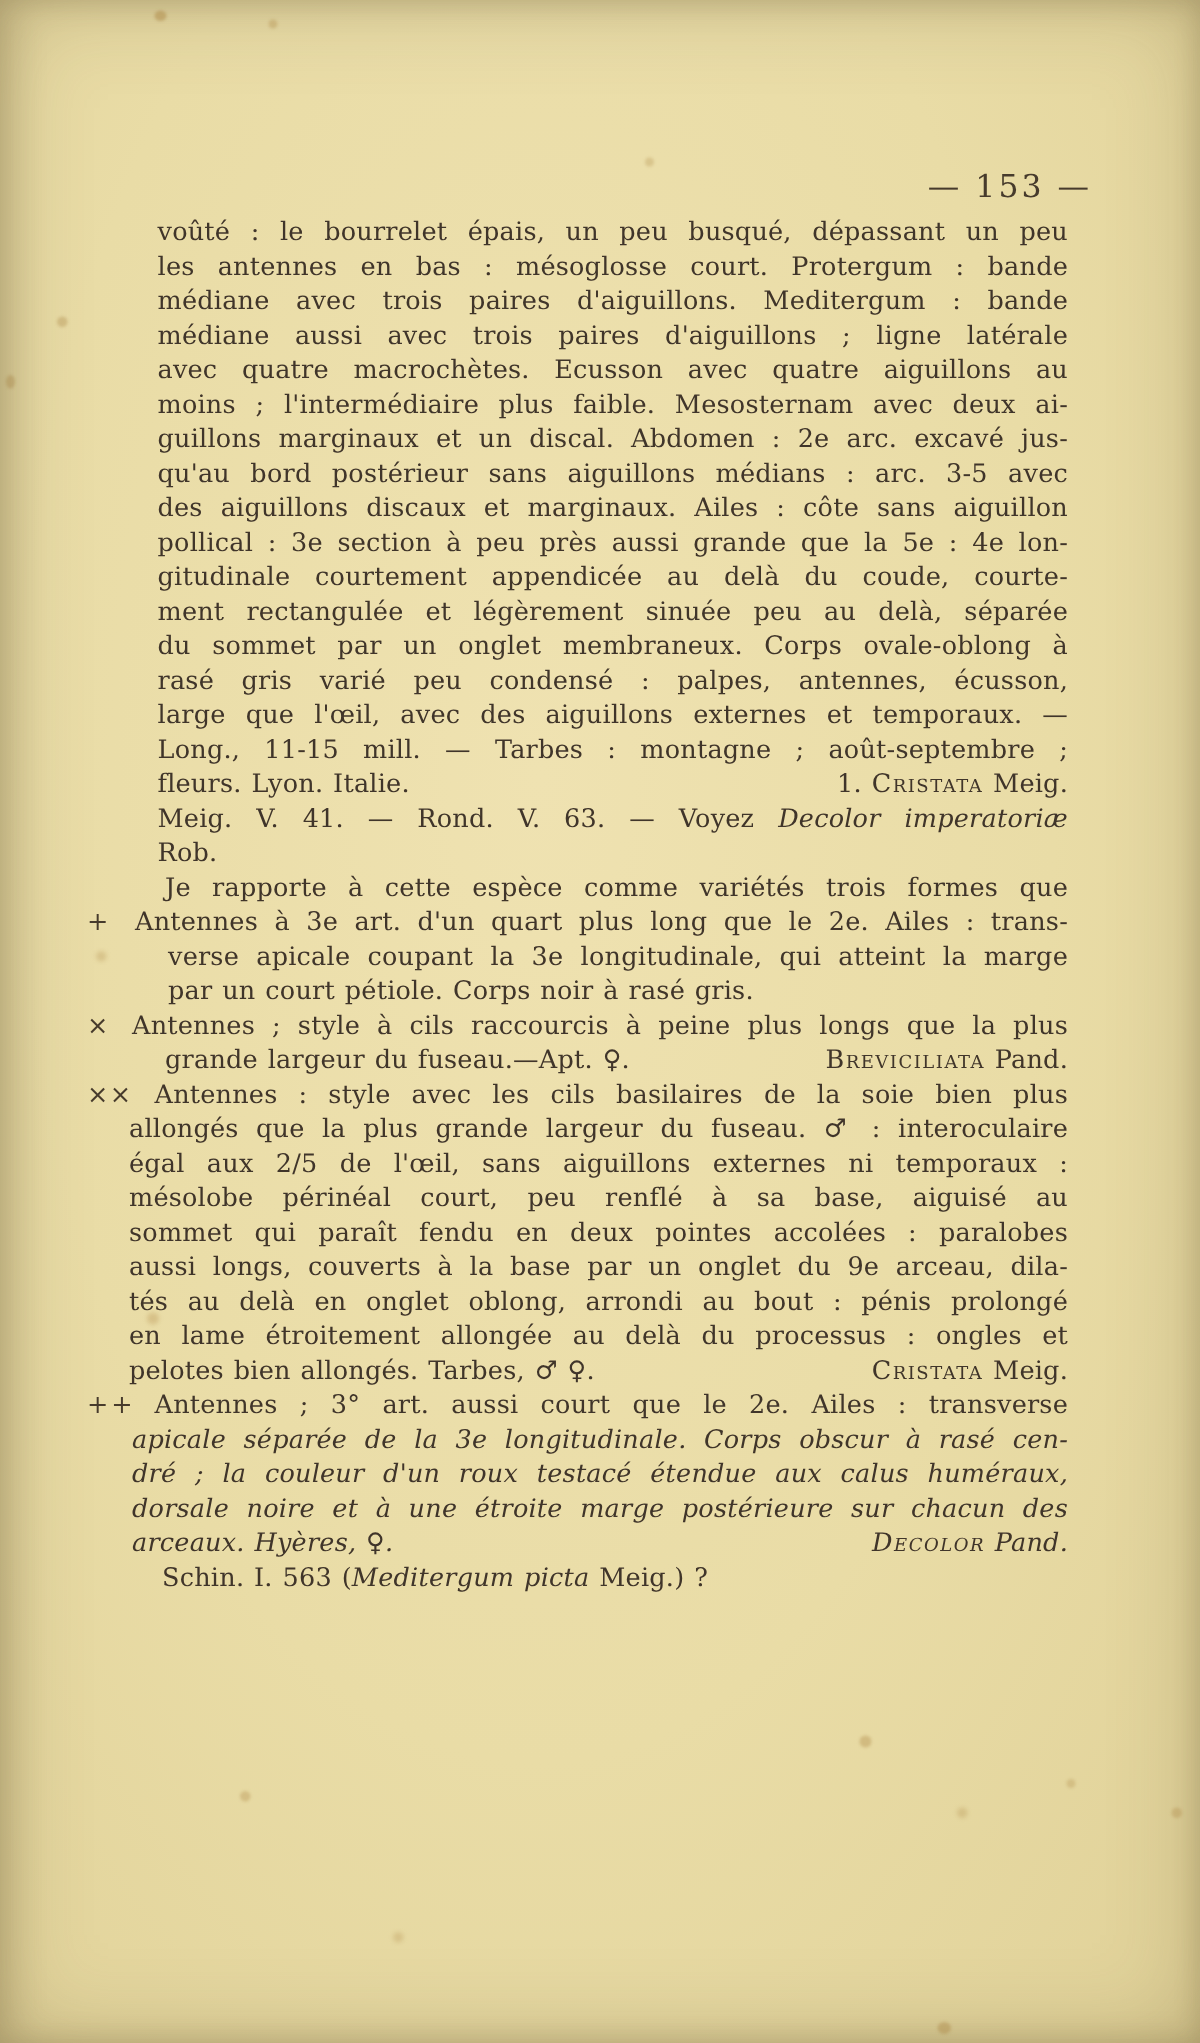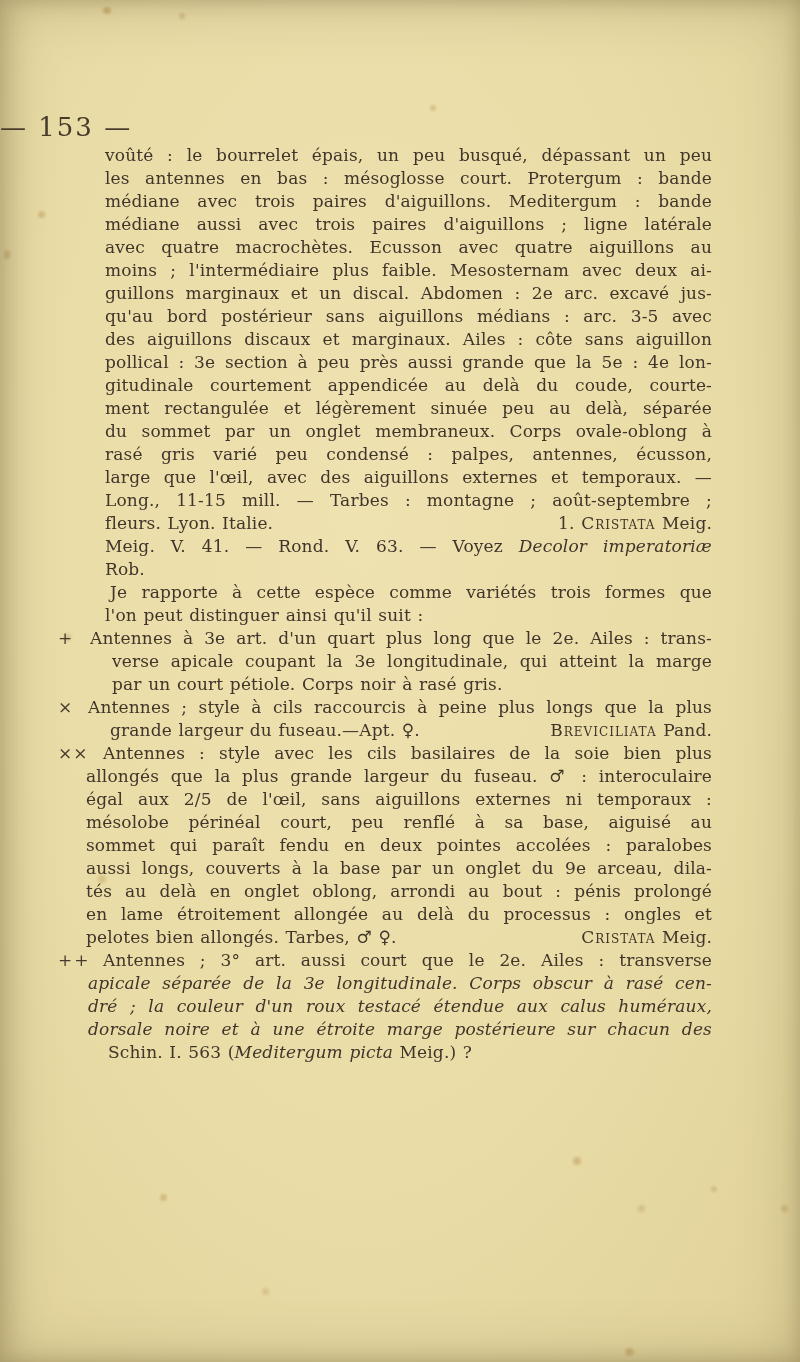--- a/index.html
+++ b/index.html
@@ -8,22 +8,22 @@
     font-family:"DejaVu Serif","Liberation Serif",serif;
     overflow:hidden;
   }
   .page{
     position:relative;width:800px;height:1362px;
     background:radial-gradient(ellipse at 45% 38%, #efe2b1 0%, #e9dca6 55%, #e0d198 100%);
     box-shadow:inset 0 0 60px rgba(110,92,52,.30), inset 10px 0 22px rgba(95,78,45,.18), inset -4px 0 14px rgba(110,92,52,.15);
     color:#40352a;
   }
   .pagenum{
-    position:absolute;top:112px;left:0;width:712px;
-    text-align:left;font-size:26px;letter-spacing:2px;color:#473b2c;
+    position:absolute;top:112px;left:16px;width:712px;
+    text-align:right;font-size:21px;letter-spacing:2px;color:#473b2c;
   }
   .content{
     position:absolute;left:58px;top:144px;width:654px;
     font-size:17px;letter-spacing:.15px;word-spacing:1px;
   }
   .line{
     line-height:23px;height:23px;
     text-align:justify;text-align-last:justify;
     white-space:normal;overflow:visible;
   }
@@ -89,21 +89,20 @@
 
     <div class="line flexline m">
       <span>fleurs. Lyon. Italie.</span>
       <span><span>1. </span><span class="sc">Cristata</span><span> Meig.</span></span>
     </div>
 
     <div class="line m"><span>Meig. V. 41. — Rond. V. 63. — Voyez </span><span class="it">Decolor imperatoriæ</span></div>
     <div class="line m end">Rob.</div>
 
     <div class="line ind">Je rapporte à cette espèce comme variétés trois formes que</div>
-    <div class="line m end">l'on peut distinguer ainsi qu'il suit :</div>
 
     <div>
       <div class="line"><span class="marker mk-plus">+</span><span>Antennes à 3e art. d'un quart plus long que le 2e. Ailes : trans-</span></div>
       <div>
           <div class="line c-plus">verse apicale coupant la 3e longitudinale, qui atteint la marge</div>
         </div>
       <div class="line c-plus end">par un court pétiole. Corps noir à rasé gris.</div>
     </div>
 
     <div>
@@ -131,18 +130,22 @@
       </div>
     </div>
 
     <div>
       <div class="line"><span class="marker mk-pp">++</span><span>Antennes ; 3° art. aussi court que le 2e. Ailes : transverse</span></div>
       <div>
           <div class="line c-pp">apicale séparée de la 3e longitudinale. Corps obscur à rasé cen-</div>
           <div class="line c-pp">dré ; la couleur d'un roux testacé étendue aux calus huméraux,</div>
           <div class="line c-pp">dorsale noire et à une étroite marge postérieure sur chacun des</div>
         </div>
+      <div class="line flexline c-pp">
+        <span>arceaux. Hyères, ♀.</span>
+        <span><span class="sc">Decolor</span><span> Pand.</span></span>
+      </div>
     </div>
 
     <div class="line c-ref end"><span>Schin. I. 563 (</span><span class="it">Meditergum picta</span><span> Meig.) ?</span></div>
 
   </div>
 </div>
 
 </body></html>

